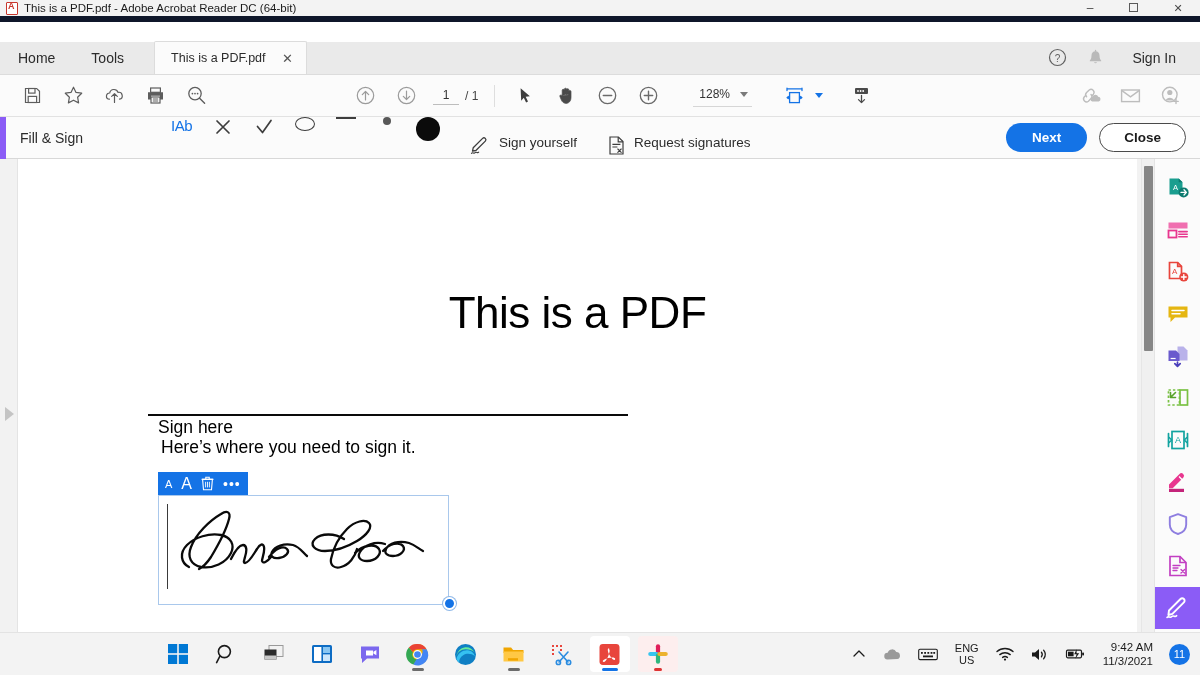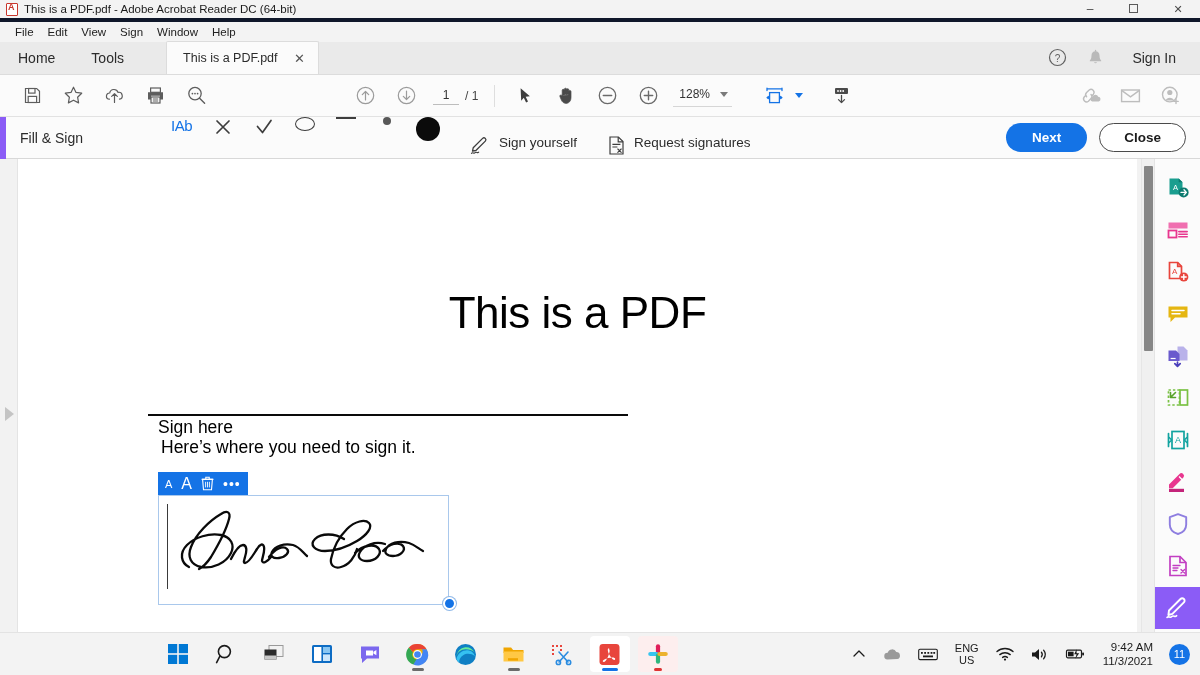--- a/index.html
+++ b/index.html
@@ -7,21 +7,21 @@
     width: 1200px; height: 675px;
     font-family: "Liberation Sans", sans-serif;
     background: #ffffff; overflow: hidden;
   }
   #app { position: relative; width: 1200px; height: 675px; }
 
   
   .titlebar {
     position: absolute; top: 0; left: 0; width: 1200px; height: 22px;
     background: #f3f3f3; display: flex; align-items: center;
-    border-bottom: 4px solid #0f172a;
+    border-bottom: 6px solid #0f172a;
   }
   .title-icon {
     width: 12px; height: 13px; margin-left: 6px; margin-right: 6px;
     border: 1px solid #c8372d; border-radius: 1px; background: #fff;
     position: relative; flex: none;
   }
   .title-icon::after {
     content: "A"; position: absolute; left: 1px; top: -2px;
     font-size: 9px; color: #c8372d; font-weight: bold;
   }
@@ -44,21 +44,21 @@
   .tabbar {
     position: absolute; top: 42px; left: 0; width: 1200px; height: 33px;
     background: #eaeaea; display: flex; align-items: flex-end;
     border-bottom: 1px solid #dcdcdc;
   }
   .tb-link {
     font-size: 14px; color: #2b2b2b; padding: 0 18px; height: 33px;
     display: flex; align-items: center; white-space: nowrap;
   }
   .doc-tab {
-    margin-left: 24px; height: 33px; min-width: 152px; background: #fbfbfb;
+    margin-left: 12px; height: 33px; min-width: 152px; background: #fbfbfb;
     display: flex; align-items: center; padding: 0 10px 0 16px;
     border-top-left-radius: 2px; border-top-right-radius: 2px;
     border: 1px solid #dcdcdc; border-bottom: none;
   }
   .doc-tab-label { font-size: 12.5px; color: #2b2b2b; white-space: nowrap; }
   .doc-tab-close {
     margin-left: 14px; font-size: 13px; color: #555; width: 16px;
     height: 16px; display: flex; align-items: center; justify-content: center;
   }
   .tb-right { margin-left: auto; display: flex; align-items: center;
@@ -82,21 +82,21 @@
   .pagebox { display: flex; align-items: center; gap: 6px; margin: 0 6px;
              font-size: 12px; color: #333; }
   .pagenum {
     width: 26px; height: 19px; border: none; border-bottom: 1px solid #bdbdbd;
     text-align: center; font-size: 12px; color: #333; background: transparent;
     font-family: "Liberation Sans", sans-serif;
   }
   .pagetotal { font-size: 12px; color: #444; }
   .vsep { width: 1px; height: 22px; background: #dedede; margin: 0 10px; }
   .zoomlevel {
-    display: flex; align-items: center; gap: 10px; margin-left: 4px;
+    display: flex; align-items: center; gap: 10px; margin-left: 24px;
     border-bottom: 1px solid #d6d6d6; padding: 0 4px 2px 6px; height: 22px;
   }
   .zoomlevel span { font-size: 12px; color: #333; }
   .caret { width: 0; height: 0; border-left: 4px solid transparent;
            border-right: 4px solid transparent; border-top: 5px solid #7a7a7a; }
   .caret-blue { border-top-color: #1473e6; }
   .tb-spacer { flex: 1 1 auto; }
 
   
   .fsbar {
@@ -252,28 +252,20 @@
       <div class="wc wc-min">–</div>
       <div class="wc">
         <svg width="10" height="10" viewBox="0 0 10 10">
             <rect x="0.5" y="0.5" width="8" height="8" fill="none" stroke="#5a5a5a" stroke-width="1"></rect>
           </svg>
       </div>
       <div class="wc">✕</div>
     </div>
   </div>
 
-  <div class="menubar">
-    <div class="menu-item">File</div>
-    <div class="menu-item">Edit</div>
-    <div class="menu-item">View</div>
-    <div class="menu-item">Sign</div>
-    <div class="menu-item">Window</div>
-    <div class="menu-item">Help</div>
-  </div>
 
   <div class="tabbar">
     <div class="tb-link">Home</div>
     <div class="tb-link">Tools</div>
     <div class="doc-tab">
       <span class="doc-tab-label">This is a PDF.pdf</span>
       <span class="doc-tab-close">✕</span>
     </div>
     <div class="tb-right">
       <div class="tb-icon-btn">

